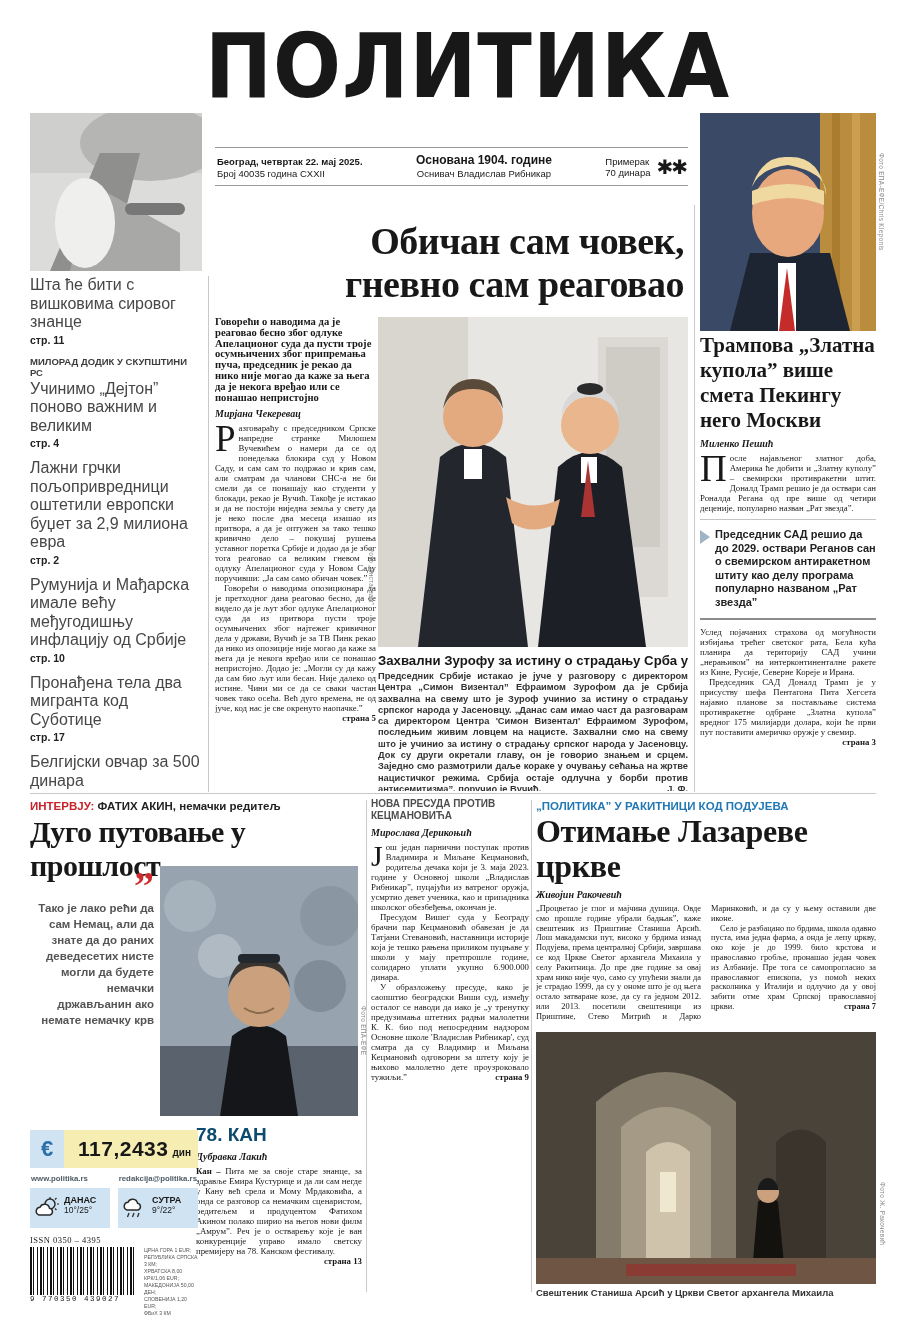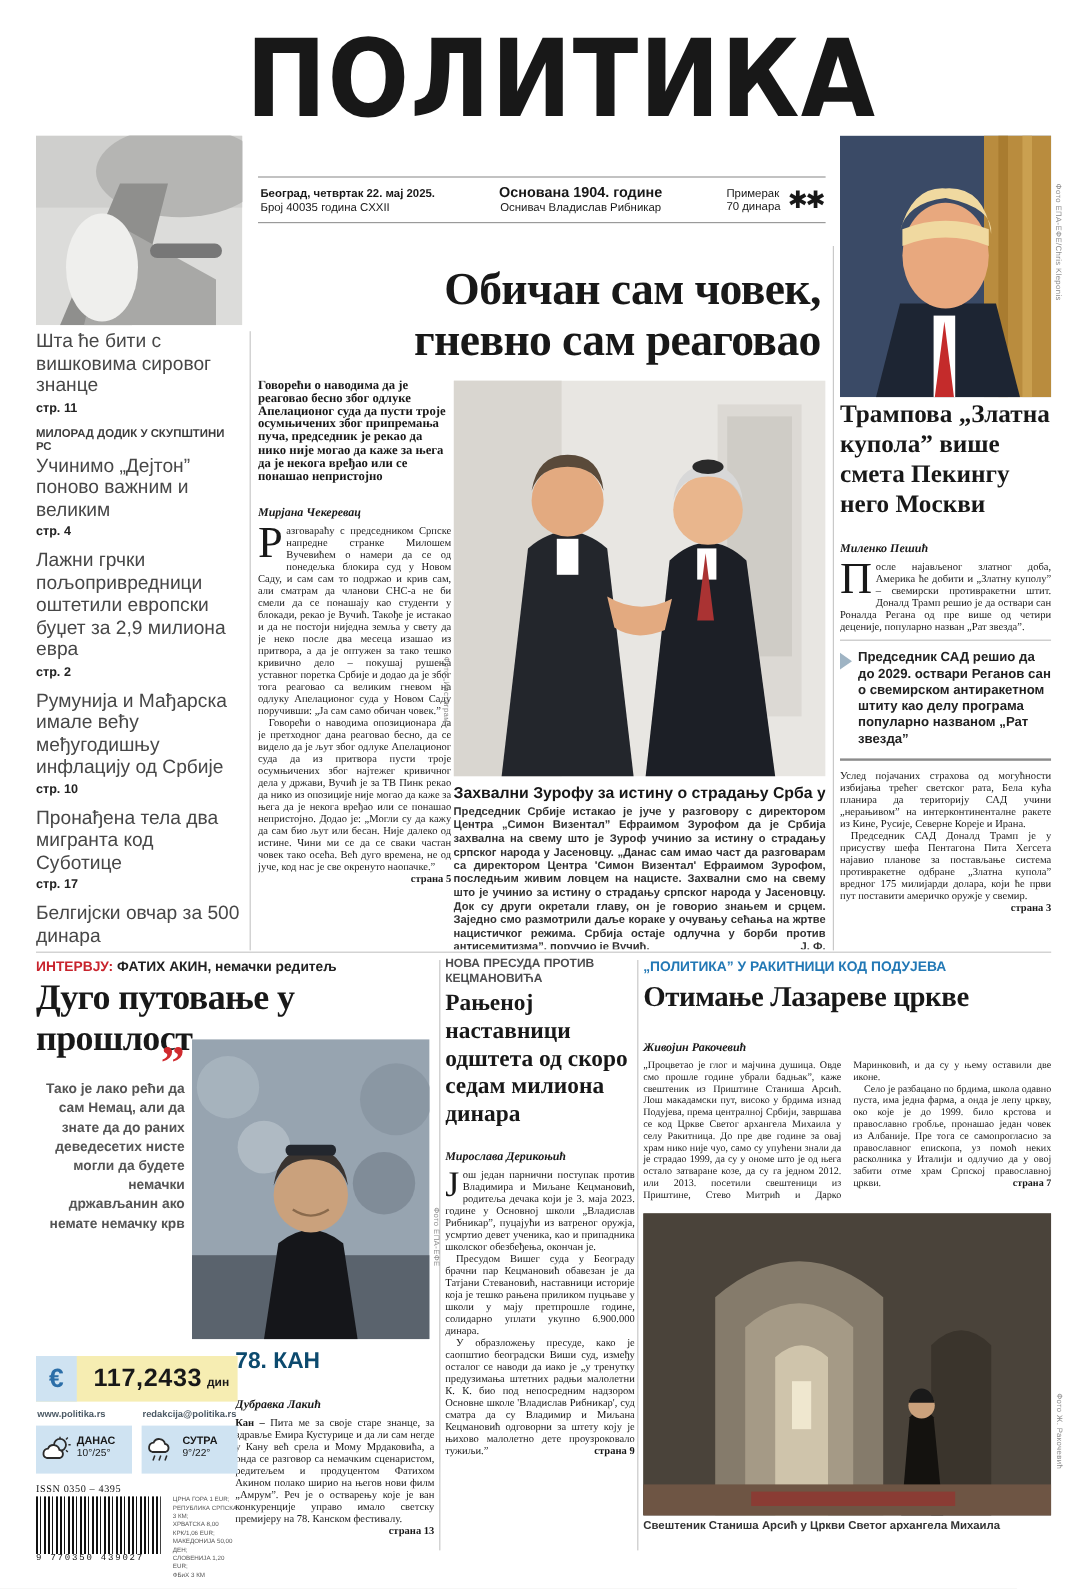--- a/index.html
+++ b/index.html
@@ -12,21 +12,21 @@
         text-align:center;line-height:1;transform:scaleY(1.12);transform-origin:top;}
   .dateline{border-top:1px solid #9a9a9a;border-bottom:1px solid #9a9a9a;
             display:flex;justify-content:space-between;align-items:flex-end;padding:5px 2px;}
   .dl-cell{font-size:9.5px;line-height:1.25;}
   .dl-b{font-weight:700;}
   .stars{font-size:20px;font-weight:700;letter-spacing:-2px;}
   
   .kicker-blue{color:#2278b5;font-weight:700;}
   .kicker-gray{color:#4e4e50;font-weight:700;}
   .kicker-red{color:#c8232c;font-weight:700;}
-  .byline{font-style:italic;font-weight:600;font-size:10px;margin:19px 0 4px;}
+  .byline{font-style:italic;font-weight:600;font-size:10px;margin:5px 0 4px;}
   .body{font-size:8.8px;line-height:10px;text-align:justify;}
   .body p{margin:0;}
   .body p + p{text-indent:9px;}
   .dropcap{float:left;font-size:37px;line-height:30px;padding:1px 3px 0 0;font-weight:400;}
   .pgref{float:right;font-weight:700;}
   .vdiv{background:#c9c9c9;width:1px;}
   .hdiv{background:#c9c9c9;height:1px;}
   .vcredit{writing-mode:vertical-rl;font-size:6.5px;color:#8a8a8a;
            font-family:"Liberation Sans",sans-serif;letter-spacing:.3px;}
   
@@ -53,21 +53,21 @@
   .int-h{font-size:30px;line-height:34px;font-weight:700;letter-spacing:-.5px;}
   .qmark{color:#d02a2e;font-size:40px;line-height:28px;text-align:right;font-weight:700;}
   .quote{font-size:11.5px;line-height:16px;font-weight:700;color:#555;text-align:right;}
   
   .cannes-h{font-size:19px;color:#0c4a6e;font-weight:700;}
   .lead-in{font-weight:700;}
   
   .vd-kicker{font-size:10px;line-height:12px;}
   .vd-h{font-size:19.5px;line-height:23px;font-weight:700;margin:3px 0 0;}
   
-  .ch-h{font-size:24px;line-height:35px;font-weight:700;letter-spacing:-.3px;}
+  .ch-h{font-size:32px;line-height:35px;font-weight:700;letter-spacing:-.3px;}
   .cols2{column-count:2;column-gap:10px;height:122px;overflow:hidden;}
   .ch-caption{font-size:9.5px;font-weight:700;color:#333;margin-top:3px;}
   
   .curbox{display:flex;align-items:center;background:#f6edb2;height:38px;}
   .eur-sq{width:34px;height:38px;background:#cfe3f2;color:#2b6ea8;font-size:22px;font-weight:700;
           display:flex;align-items:center;justify-content:center;flex:none;}
   .cur-val{font-size:21px;font-weight:700;margin-left:14px;letter-spacing:.5px;}
   .cur-din{font-size:10px;font-weight:700;margin-left:4px;margin-top:7px;}
   .links{display:flex;justify-content:space-between;font-size:7.8px;font-weight:700;color:#4d5b66;margin:6px 1px 5px;}
   .wx{display:flex;gap:8px;}
@@ -259,21 +259,20 @@
   <div class="abs" style="left:196px;top:1124px;width:166px;height:196px;overflow:hidden;">
     <div class="cannes-h sans">78. КАН</div>
     <div class="byline">Дубравка Лакић</div>
     <div class="body" style="margin-top:4px;">
       <p><b class="lead-in">Кан –</b><span> Пита ме за своје старе знанце, за здравље Емира Кустурице и да ли сам негде у Кану већ срела и Мому Мрдаковића, а онда се разговор са немачким сценаристом, редитељем и продуцентом Фатихом Акином полако ширио на његов нови филм „Амрум”. Реч је о остварењу које је ван конкуренције управо имало светску премијеру на 78. Канском фестивалу.</span> <b class="pgref">страна 13</b></p>
     </div>
   </div>
 
   <div class="abs" style="left:371px;top:798px;width:158px;height:494px;overflow:hidden;">
     <div class="sans vd-kicker kicker-gray">НОВА ПРЕСУДА ПРОТИВ КЕЦМАНОВИЋА</div>
-    <h2 class="vd-h">Рањеној наставници одштета од скоро седам милиона динара</h2>
     <div class="byline">Мирослава Дерикоњић</div>
     <div class="body">
       <p><span class="dropcap" style="font-size:30px;line-height:26px;">Ј</span><span>ош један парнични поступак против Владимира и Миљане Кецмановић, родитеља дечака који је 3. маја 2023. године у Основној школи „Владислав Рибникар”, пуцајући из ватреног оружја, усмртио девет ученика, као и припадника школског обезбеђења, окончан је.</span></p>
       <p>Пресудом Вишег суда у Београду брачни пар Кецмановић обавезан је да Татјани Стевановић, наставници историје која је тешко рањена приликом пуцњаве у школи у мају претпрошле године, солидарно уплати укупно 6.900.000 динара.</p>
       <p><span>У образложењу пресуде, како је саопштио београдски Виши суд, између осталог се наводи да иако је „у тренутку предузимања штетних радњи малолетни К. К. био под непосредним надзором Основне школе 'Владислав Рибникар', суд сматра да су Владимир и Миљана Кецмановић одговорни за штету коју је њихово малолетно дете проузроковало тужиљи.”</span> <b class="pgref">страна 9</b></p>
     </div>
   </div>
 
   <div class="abs" style="left:536px;top:800px;width:340px;height:492px;">
     <div class="sans kicker-blue" style="font-size:11.5px;">„ПОЛИТИКА” У РАКИТНИЦИ КОД ПОДУЈЕВА</div>

